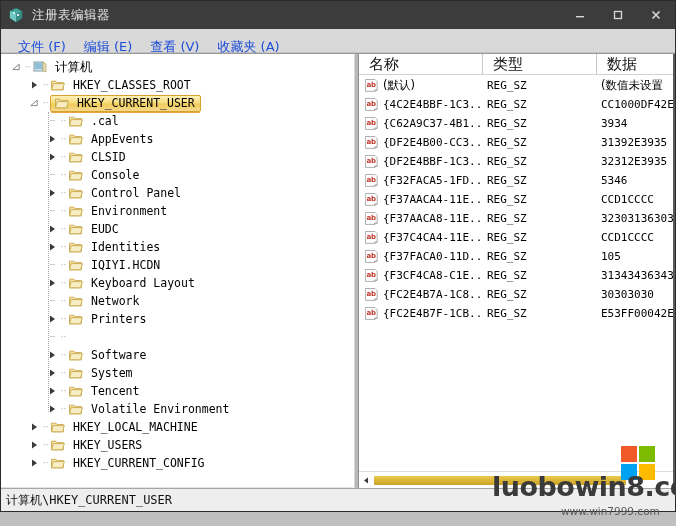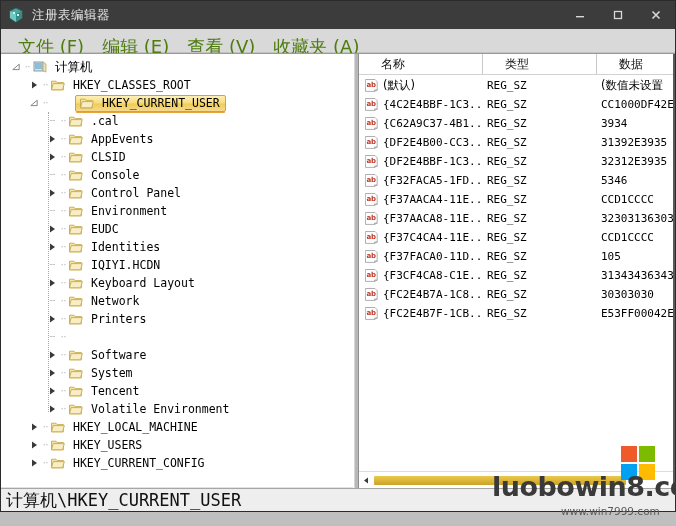--- a/index.html
+++ b/index.html
@@ -83,22 +83,22 @@
   #menubar {
     height: 23px;
     background: #d9d9d9;
     border-bottom: 1px solid #c2c2c2;
     display: flex;
     align-items: center;
     padding-left: 8px;
     flex: 0 0 auto;
   }
   .menu-item {
-    font-size: 18px;
-    color: #4d7c0f;
+    font-size: 13px;
+    color: #1d4ed8;
     padding: 16px 9px 3px 9px;
     white-space: nowrap;
     font-family: "DejaVu Sans", "Liberation Sans", sans-serif;
   }
 
   
   #panes {
     flex: 1 1 auto;
     display: flex;
     min-height: 0;
@@ -176,21 +176,20 @@
   }
   
   .tree-row.selected .sel-wrap {
     background: linear-gradient(to bottom, #fdf0b8 0%, #f7dc7a 48%, #f0cc55 52%, #f5d98f 100%);
     border: 1px solid #d9a22a;
     border-radius: 2px;
     box-shadow: 0 2px 0 -1px #e8a33c;
     padding: 0 3px;
     display: inline-flex;
     height: 15px;
-    margin-left: 25px;
   }
   .sel-wrap { display: inline-flex; align-items: flex-start; }
   
   .vline {
     position: absolute;
     left: 47px;
     width: 0;
     border-left: 1px dotted #a8a8a8;
   }
 
@@ -218,23 +217,23 @@
     height: 20px;
     flex: 0 0 auto;
     display: flex;
     background: #ffffff;
     border-bottom: 1px solid #d2d2d2;
     align-items: stretch;
   }
   .col-h {
     display: flex;
     align-items: center;
-    font-size: 12px;
+    font-size: 15px;
     color: #111;
-    padding-left: 22px;
+    padding-left: 10px;
     border-right: 1px solid #c9c9c9;
     box-sizing: border-box;
     font-family: Liberation Mono, monospace;
   }
   .col-name { width: 124px; flex: 0 0 auto; }
   .col-type { width: 114px; flex: 0 0 auto; }
   .col-data { flex: 1 1 auto; border-right: none; }
 
   #rows {
     flex: 1 1 auto;
@@ -307,21 +306,21 @@
     height: 22px;
     flex: 0 0 auto;
     background: #eeeeee;
     border-top: 1px solid #a6a6a6;
     display: flex;
     align-items: center;
     padding-left: 5px;
   }
   #status-text {
     font-family: "DejaVu Sans Mono", "Liberation Mono", monospace;
-    font-size: 17px;
+    font-size: 12px;
     color: #111;
   }
 
   
   #bottom-strip {
     position: absolute;
     left: 0;
     top: 512px;
     width: 676px;
     height: 14px;

